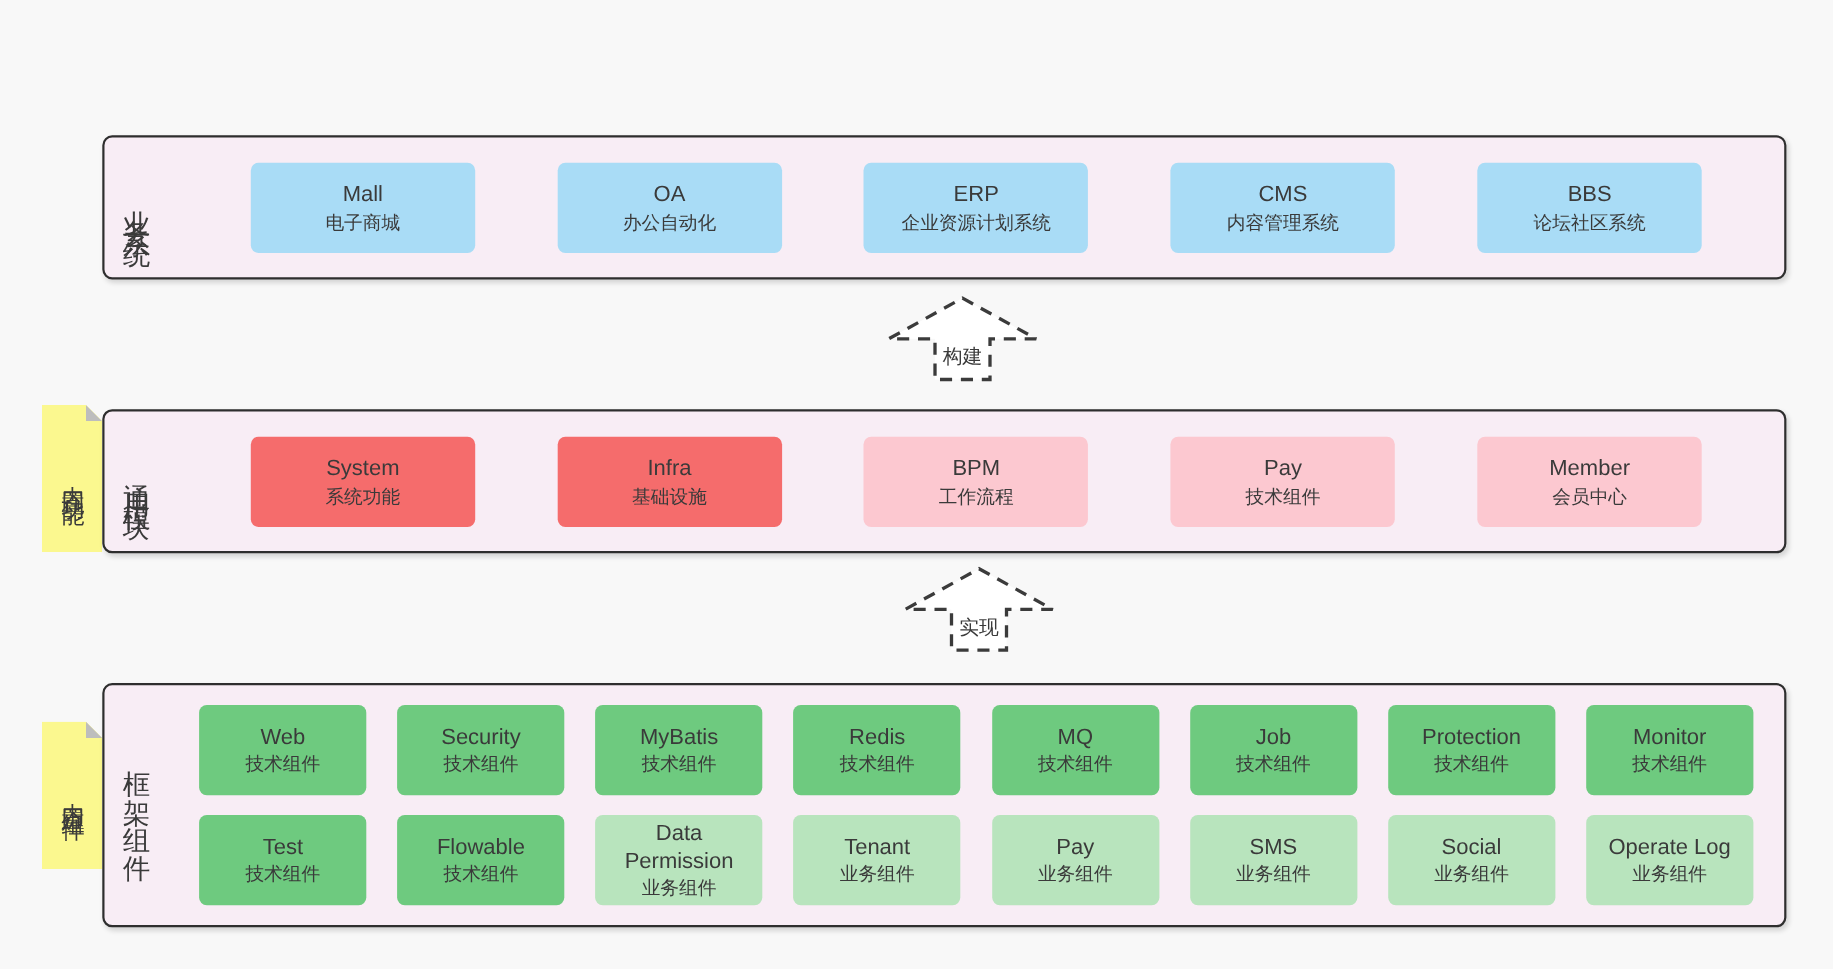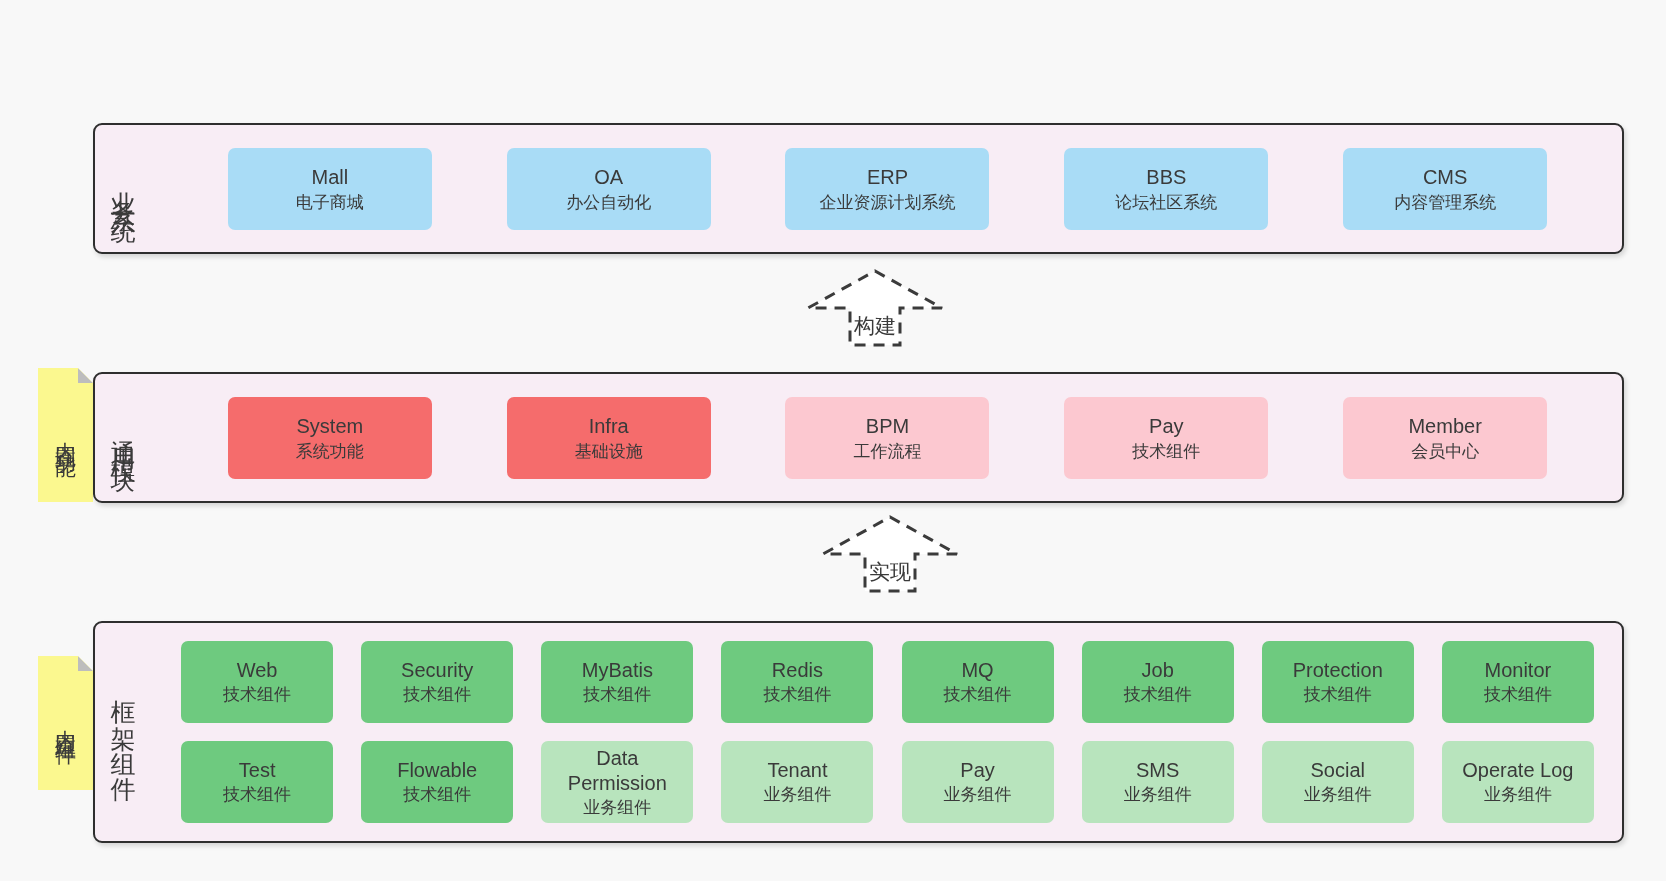--- a/index.html
+++ b/index.html
@@ -46,21 +46,21 @@
           font-size:21px;letter-spacing:5px;
           clip-path:polygon(0 0,calc(100% - 15px) 0,100% 15px,100% 100%,0 100%);}
   .sticky::after{content:"";position:absolute;top:0;right:0;width:15px;height:15px;
           background:var(--fold-gray);clip-path:polygon(0 0,100% 100%,0 100%);}
   .sticky--functions{left:38px;top:368px;}
   .sticky--components{left:38px;top:656px;}
 
   .arrow{position:absolute;width:140px;height:80px;}
   .arrow svg{position:absolute;left:0;top:0;width:100%;height:100%;overflow:visible;}
   .arrow polygon{fill:#ffffff;stroke:#3b3b3b;stroke-width:3;stroke-dasharray:11 8;}
-  .arrow-label{position:absolute;left:0;right:0;top:44px;text-align:center;font-size:21px;color:var(--text);}
+  .arrow-label{position:absolute;left:0;right:0;top:44px;text-align:center;font-size:18px;color:var(--text);}
   .arrow--build{left:805px;top:268px;}
   .arrow--implement{left:820px;top:514px;}
 </style>
 </head>
 <body>
 
 <div class="stage">
 
   <section class="band band--business">
     <div class="band-label">业务系统</div>
@@ -71,26 +71,26 @@
       </div>
       <div class="box blue">
         <div class="en">OA</div>
         <div class="zh">办公自动化</div>
       </div>
       <div class="box blue">
         <div class="en">ERP</div>
         <div class="zh">企业资源计划系统</div>
       </div>
       <div class="box blue">
+        <div class="en">CMS</div>
+        <div class="zh">内容管理系统</div>
+      </div>
+      <div class="box blue">
         <div class="en">BBS</div>
         <div class="zh">论坛社区系统</div>
-      </div>
-      <div class="box blue">
-        <div class="en">CMS</div>
-        <div class="zh">内容管理系统</div>
       </div>
     </div>
   </section>
 
   <div class="arrow arrow--build">
     <svg viewBox="0 0 140 80">
       <polygon points="70,3 137,40 95,40 95,77 45,77 45,40 3,40"></polygon>
     </svg>
     <div class="arrow-label">构建</div>
   </div>

